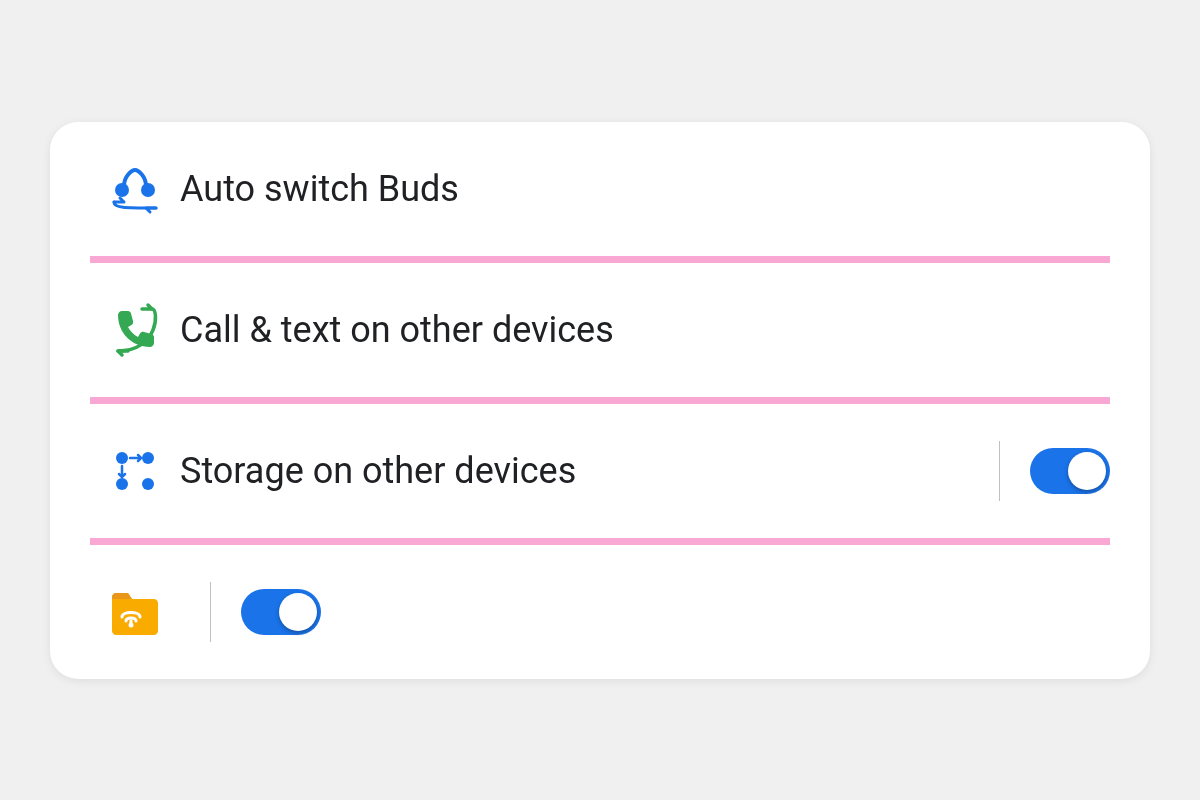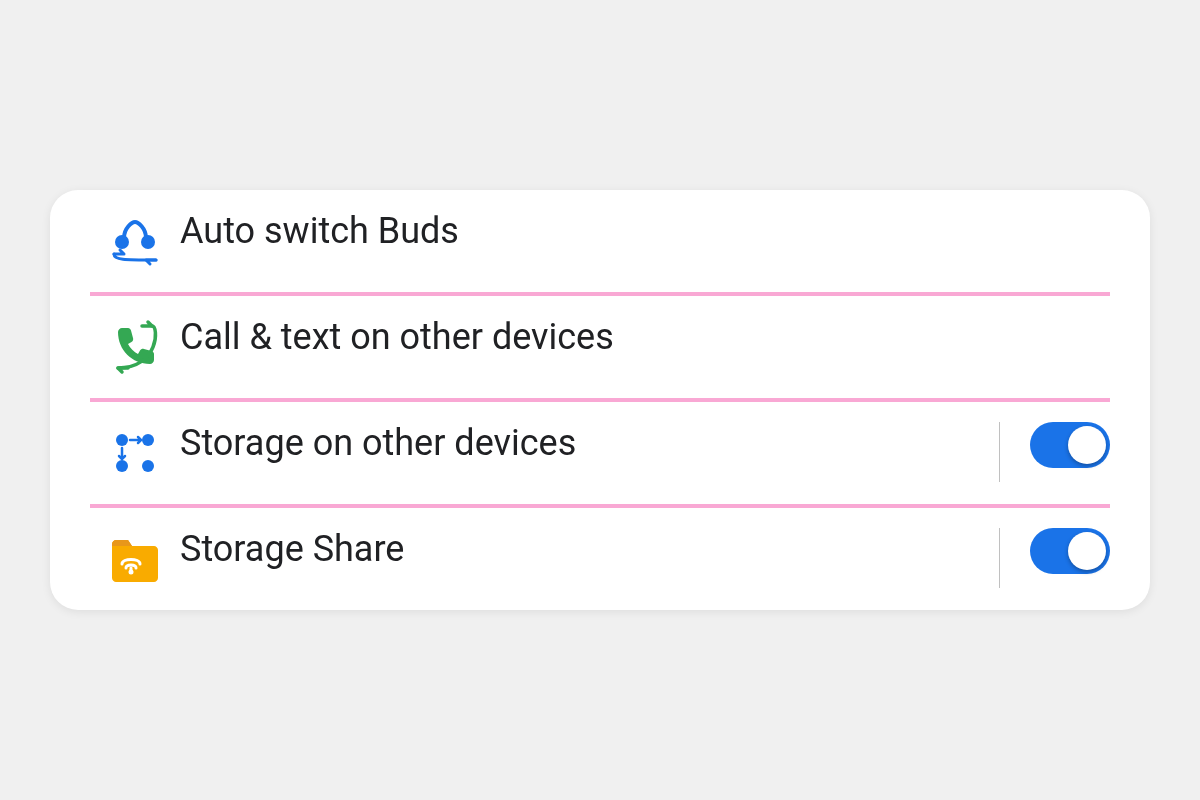--- a/index.html
+++ b/index.html
@@ -21,27 +21,27 @@
     .card {
       background: #ffffff;
       border-radius: 28px;
       width: 1100px;
       padding: 0 40px;
       box-shadow: 0 2px 10px rgba(0,0,0,0.08);
     }
 
     .settings-item {
       display: flex;
-      align-items: flex-start;
-      padding: 20px 0;
+      align-items: center;
+      padding: 36px 0;
       position: relative;
     }
 
     .settings-item + .settings-item {
-      border-top: 4px solid #f9a8d4;
+      border-top: 7px solid #f9a8d4;
     }
 
     .icon-wrap {
       width: 90px;
       display: flex;
       align-items: center;
       justify-content: center;
       flex-shrink: 0;
     }
 
@@ -153,18 +153,17 @@
         <path d="M8 22 L8 16 C8 14 10 12 12 12 L24 12 L28 18 L50 18 C52 18 54 20 54 22 Z" fill="#f9ab00"></path>
 
         <path d="M8 16 C8 14 10 12 12 12 L24 12 L28 18 L8 18 Z" fill="#e8971a"></path>
 
         <path d="M27 44 L27 40" stroke="white" stroke-width="3" stroke-linecap="round"></path>
         <path d="M22 40 C22 36 32 36 32 40" stroke="white" stroke-width="3" stroke-linecap="round" fill="none"></path>
         <path d="M18 36 C18 30 36 30 36 36" stroke="white" stroke-width="3" stroke-linecap="round" fill="none"></path>
         <circle cx="27" cy="44" r="2.5" fill="white"></circle>
       </svg>
     </div>
-    <span class="item-label">Storage Share</span>
     <div class="divider-vert"></div>
     <div class="toggle"></div>
   </div>
 
 </div>
 
 </body></html>

